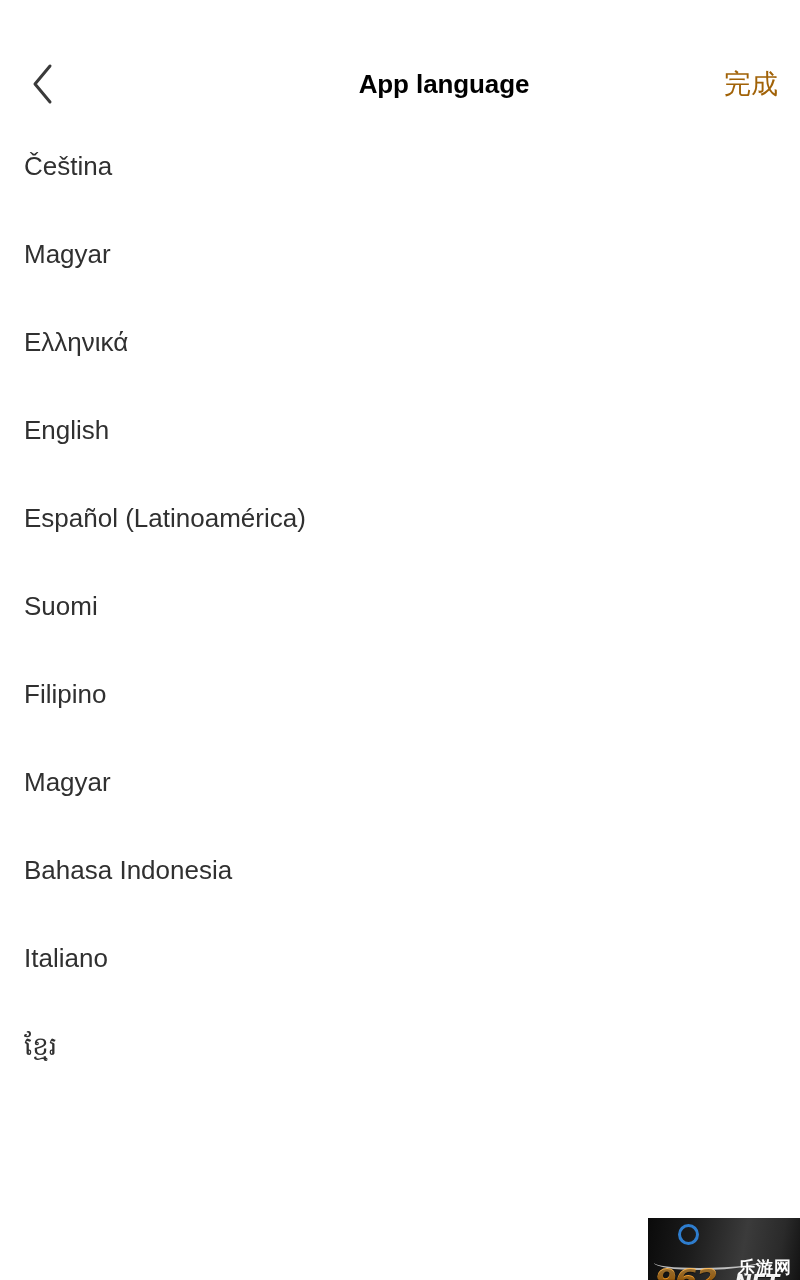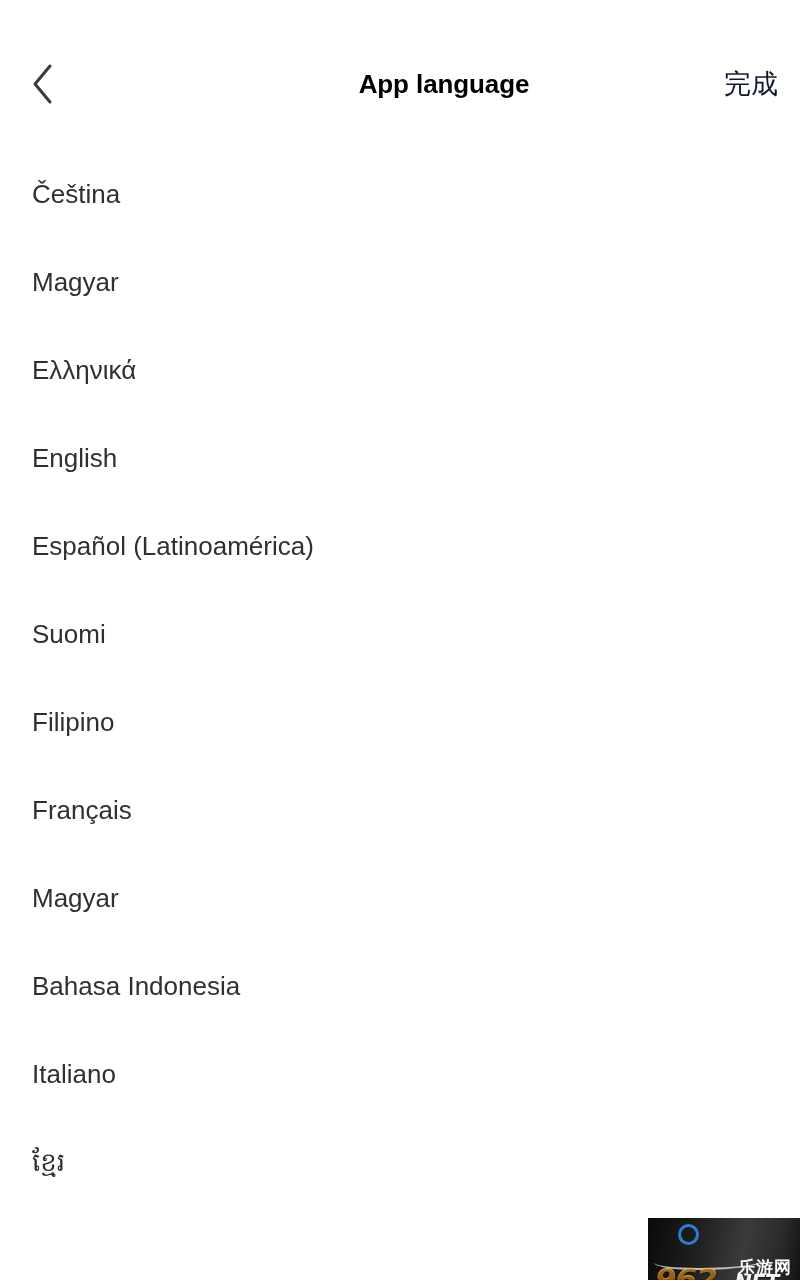--- a/index.html
+++ b/index.html
@@ -75,41 +75,41 @@
   }
 
   .done-button {
     position: absolute;
     right: 22px;
     top: 0;
     height: 76px;
     line-height: 76px;
     font-size: 27px;
     font-weight: 400;
-    color: #0f172a;
+    color: #a16207;
     cursor: pointer;
     font-family: "DejaVu Sans", "Liberation Sans", sans-serif;
   }
 
   
   .language-list {
     position: absolute;
     top: 122px;
     left: 0;
     width: 800px;
     height: 1158px;
   }
 
   .language-item {
     position: relative;
     height: 88px;
     width: 740px;
     display: flex;
-    align-items: flex-end;
-    padding-left: 32px;
+    align-items: center;
+    padding-left: 24px;
     box-sizing: border-box;
     cursor: pointer;
     background: transparent;
   }
 
   .language-item-label {
     font-size: 26px;
     font-weight: 400;
     color: #303030;
     line-height: 1.25;
@@ -233,23 +233,20 @@
       <div class="language-item">
         <span class="language-item-label">Español (Latinoamérica)</span>
       </div>
       <div class="language-item">
         <span class="language-item-label">Suomi</span>
       </div>
       <div class="language-item">
         <span class="language-item-label">Filipino</span>
       </div>
       <div class="language-item">
-        <span class="language-item-label">Français</span>
-      </div>
-      <div class="language-item">
         <span class="language-item-label">Magyar</span>
       </div>
       <div class="language-item">
         <span class="language-item-label">Bahasa Indonesia</span>
       </div>
       <div class="language-item">
         <span class="language-item-label">Italiano</span>
       </div>
       <div class="language-item">
         <span class="language-item-label cjk">ខ្មែរ</span>

